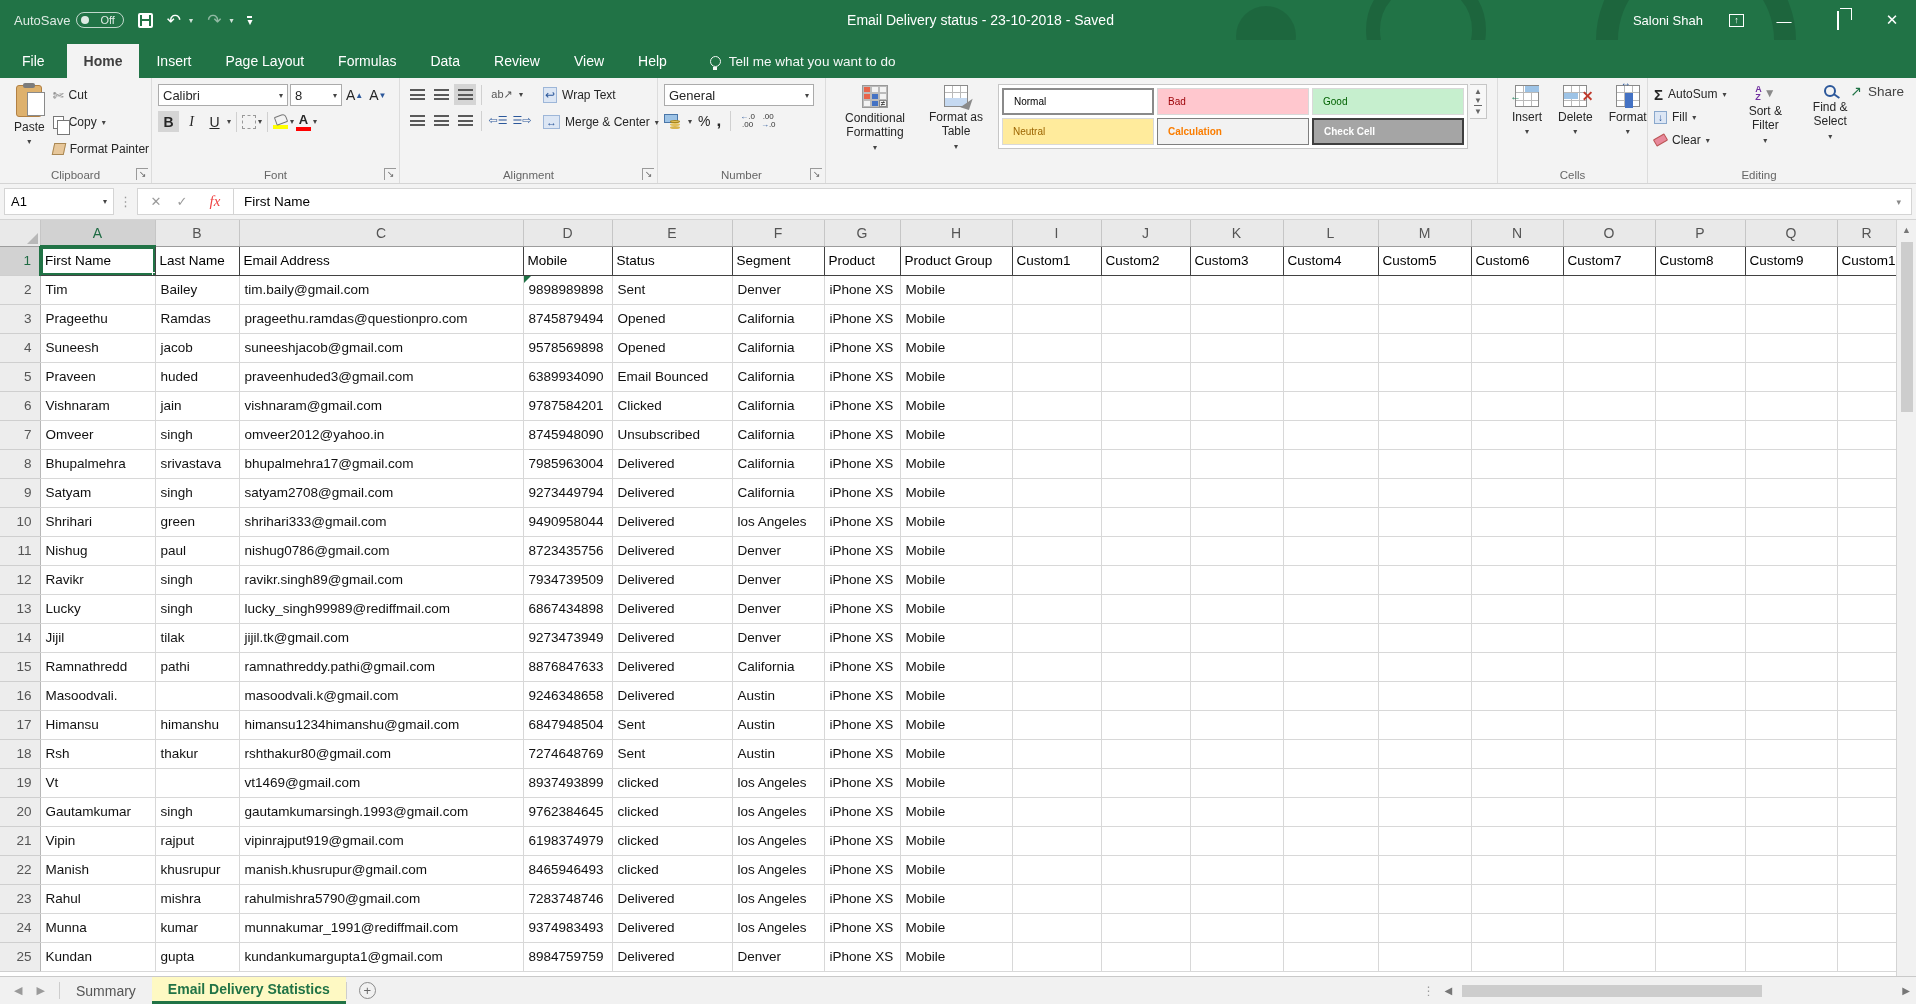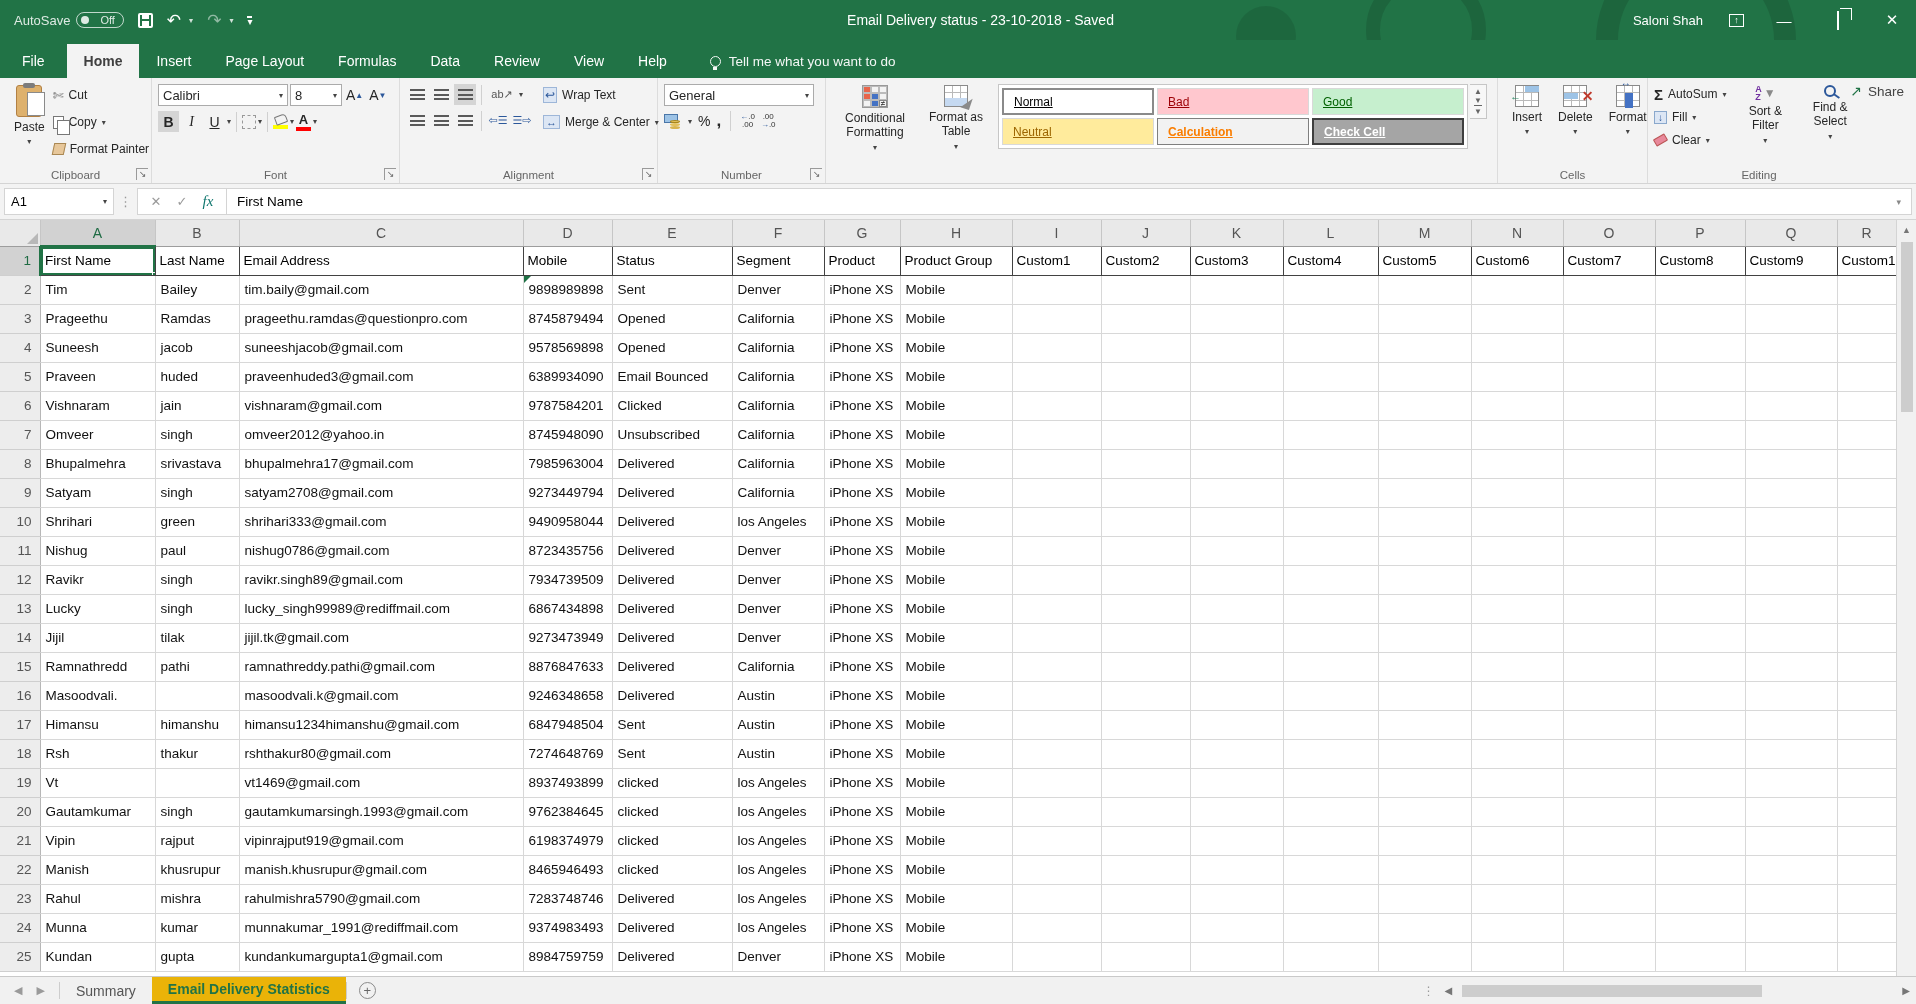--- a/index.html
+++ b/index.html
@@ -107,22 +107,22 @@
   .money-ic { position:relative; width:18px; height:14px; }
   .money-ic .note { position:absolute; left:0; top:0; width:14px; height:9px; background:#9dc3e6; border:1px solid #4a76a8; }
   .money-ic .coin { position:absolute; left:6px; top:6px; width:10px; height:3px; background:#e2c05c;
     border:1px solid #a98618; border-radius:50%; box-shadow:0 3px 0 #e2c05c, 0 6px 0 #d8b44e; }
   .deci { font-size:8px; line-height:8px; text-align:center; color:#333; white-space:pre; }
   .deci b { color:#2b579a; }
   .cf-ic { display:grid; grid-template-columns:8px 8px 8px; grid-auto-rows:7px; border:1px solid #999; }
   .cf-ic span { border:0.5px solid #bbb; }
   .gallery { display:grid; grid-template-columns:repeat(3,152px); grid-auto-rows:27px; gap:3px;
     background:#fff; border:1px solid #c6c6c6; padding:3px; margin:2px 2px 0 4px; }
-  .gtile { display:flex; align-items:center; padding:0 10px; font-size:12px; border:1px solid #d9d9d9;
-    white-space:nowrap; overflow:hidden;text-decoration:underline; }
+  .gtile { display:flex; align-items:center; padding:0 10px; font-size:10px; border:1px solid #d9d9d9;
+    white-space:nowrap; overflow:hidden; }
   .gtile.t0 { border:2px solid #8a8a8a; }
   .gtile.t4 { border:1px solid #7f7f7f; font-weight:bold; }
   .gtile.t5 { border:2px solid #3f3f3f; font-weight:bold; }
   .gtile.t3 { font-weight:normal; }
   .gscroll { display:flex; flex-direction:column; justify-content:space-between; width:17px;
     border:1px solid #c6c6c6; border-left:none; margin:2px 0 0 0; background:#f7f7f7;
     align-items:center; padding:2px 0; color:#666; font-size:8px; }
 
   
   .mini-grid { width:24px; height:22px; border:1px solid #8a8a8a; position:relative; background:
@@ -157,21 +157,21 @@
   
   #formulabar { height:36px; background:#f3f3f3; display:flex; align-items:stretch;
     border-bottom:1px solid #d4d4d4; }
   #namebox { width:110px; background:#fff; border:1px solid #d4d4d4; display:flex; align-items:center;
     padding:0 6px; font-size:13px; margin:4px 0 4px 4px; }
   #namebox .caret { margin-left:auto; }
   .fdots { display:flex; align-items:center; color:#999; padding:0 5px; font-size:13px; }
   #fbuttons { display:flex; align-items:center; gap:2px; background:#fff; border:1px solid #d4d4d4;
     margin:4px 0; padding:0 6px; }
   .fbtn2 { width:24px; text-align:center; color:#9a9a9a; font-size:13px; }
-  .fx { font-family:"Liberation Serif", serif; font-style:italic; color:#0f766e; font-size:15px; }
+  .fx { font-family:"Liberation Serif", serif; font-style:italic; color:#ef4444; font-size:15px;margin-left:7px; }
   #finput { flex:1; background:#fff; border:1px solid #d4d4d4; border-left:none; margin:4px 4px 4px 0;
     display:flex; align-items:center; padding:0 10px; font-size:13.5px; }
   #fexpand { margin-left:auto; color:#888; font-size:9px; }
 
   
   #gridwrap { display:flex; height:756px; }
   #gridarea { width:1896px; overflow:hidden; background:#fff; }
   table#sheet { border-collapse:collapse; table-layout:fixed; width:1896px; }
   #sheet th, #sheet td { overflow:hidden; white-space:nowrap; font-weight:normal; }
   .letters th { height:26px; background:#e9e9e9; border-right:1px solid #c6c6c6;
@@ -198,21 +198,21 @@
     display:flex; flex-direction:column; align-items:center; }
   #vscroll .arrow { height:20px; display:flex; align-items:center; color:#777; font-size:9px; }
   #vthumb { width:12px; height:170px; background:#cdcdcd; border-radius:0; margin-top:2px; }
 
   
   #tabbar { height:28px; background:#f1f1f1; border-top:1px solid #c9c9c9; display:flex;
     align-items:stretch; font-size:14px; color:#555; }
   .navarrows { display:flex; align-items:center; gap:14px; padding:0 14px; color:#9a9a9a; font-size:11px; }
   .tab-sep { width:1px; background:#cdcdcd; margin:5px 0; }
   .sheettab { display:flex; align-items:center; padding:0 16px; white-space:nowrap; }
-  .sheettab.active { background:#eab308; color:#217346; font-weight:bold; border-bottom:3px solid #217346; }
+  .sheettab.active { background:#fef9c3; color:#217346; font-weight:bold; border-bottom:3px solid #217346; }
   .addsheet { display:flex; align-items:center; padding:0 12px; }
   .addsheet .circ { width:17px; height:17px; border:1px solid #8a8a8a; border-radius:50%;
     display:flex; align-items:center; justify-content:center; color:#666; font-size:13px; }
   #hscroll { margin-left:auto; display:flex; align-items:center; gap:6px; padding-right:2px; }
   #hscroll .grip { color:#9a9a9a; font-size:12px; }
   #hscroll .harrow { color:#777; font-size:10px; padding:0 4px; }
   #htrack { width:430px; height:12px; background:#f1f1f1; position:relative; }
   #hthumb { position:absolute; left:0; top:0; height:12px; width:300px; background:#cdcdcd; }
 </style>
 </head>

